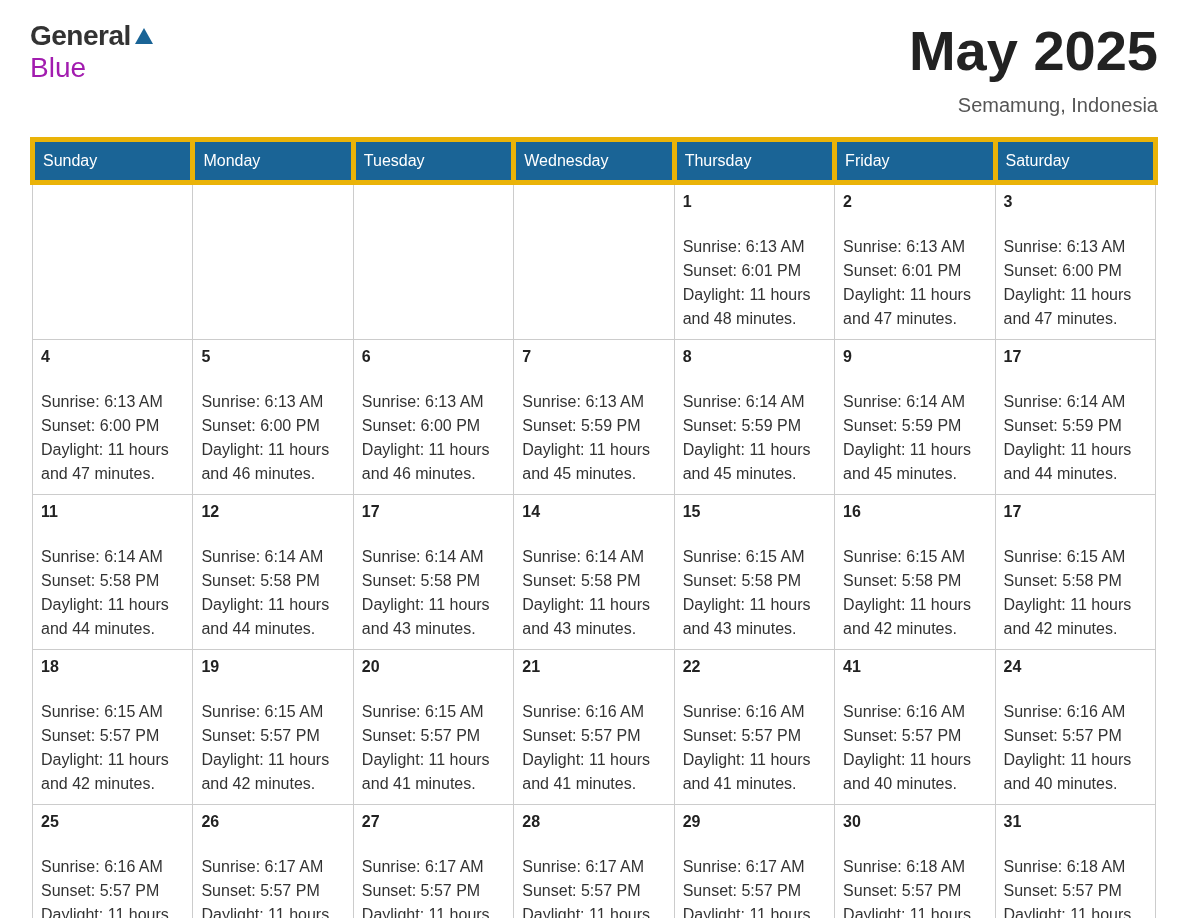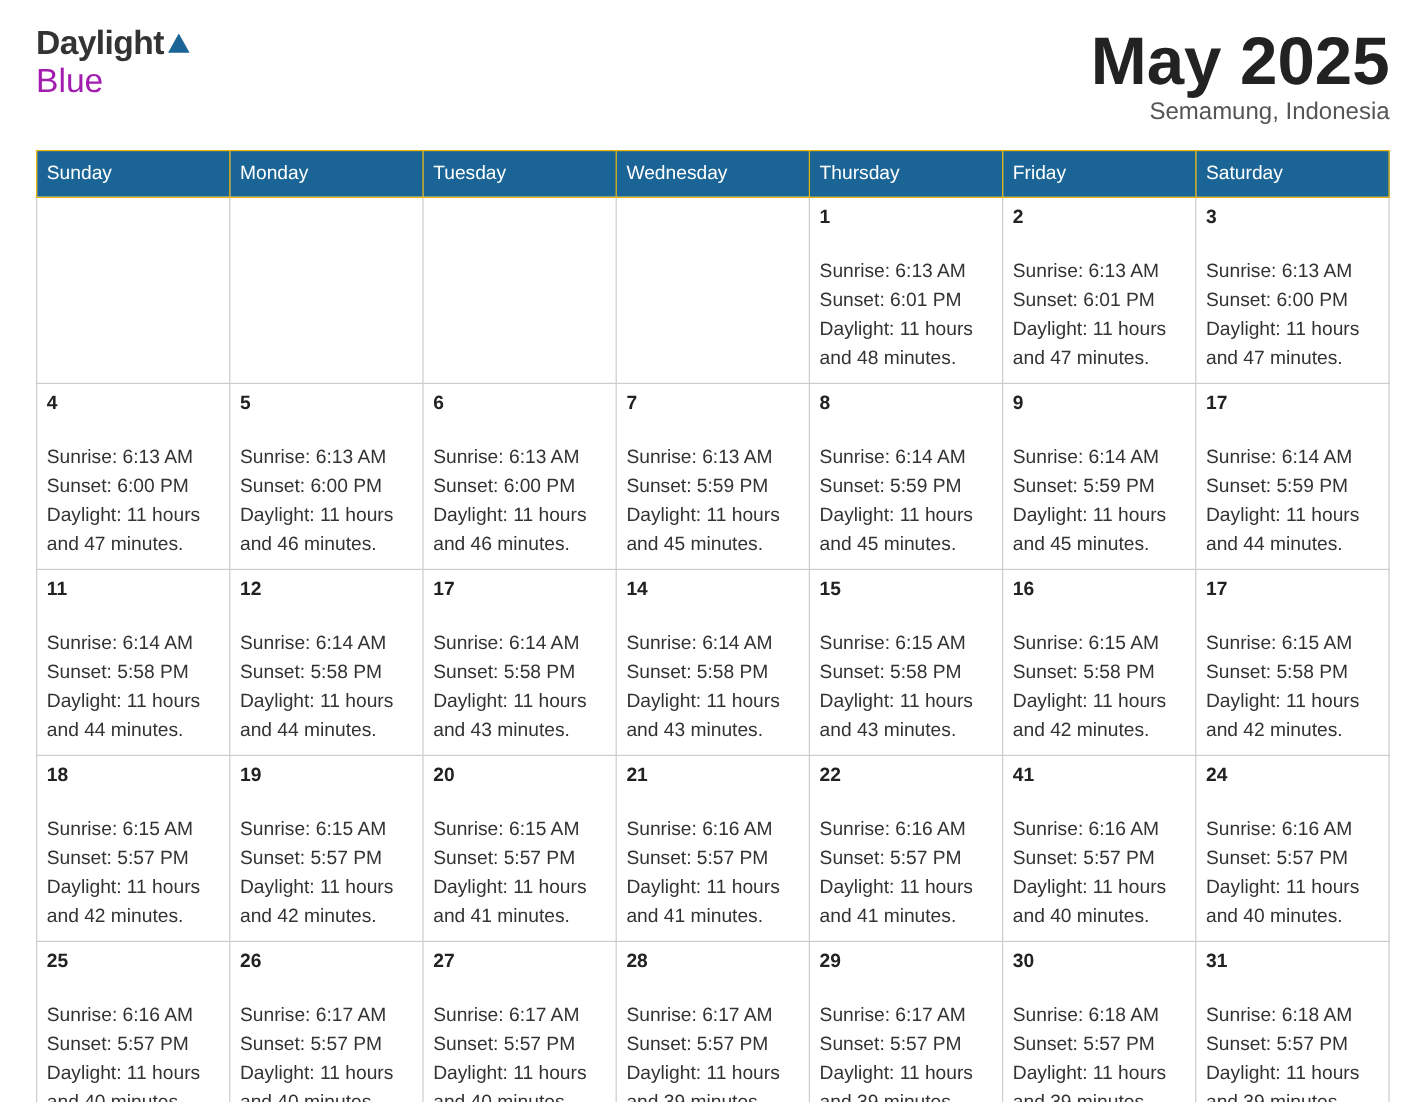--- a/index.html
+++ b/index.html
@@ -21,35 +21,35 @@
     }
     .month-year {
       font-size: 56px;
       font-weight: bold;
       color: #222;
       line-height: 1.1;
     }
     .location {
       font-size: 20px;
       color: #555;
-      margin-top: 0;
+      margin-top: 12px;
     }
     .calendar {
       width: 100%;
       border-collapse: collapse;
       border: 1px solid #999;
     }
     .calendar th {
       background-color: #1a6496;
       color: #fff;
       padding: 10px 8px;
       font-size: 16px;
       font-weight: normal;
       text-align: left;
-      border: 1px solid #eab308;
+      border: 5px solid #eab308;
     }
     .calendar td {
       vertical-align: top;
       padding: 8px;
       border: 1px solid #ccc;
       width: 14.28%;
       min-height: 110px;
       height: 110px;
     }
     .day-number {
@@ -75,21 +75,21 @@
       display: flex;
       align-items: center;
     }
   </style>
 </head>
 <body>
 
 <div class="header">
   <div class="logo-container">
     <div class="logo-row1">
-      <span style="font-size:28px;font-weight:bold;color:#333;letter-spacing:-0.5px;">Daylight</span>
+      <span style="font-size:28px;font-weight:bold;color:#333;letter-spacing:-0.5px;">General</span>
       <svg width="22" height="22" viewBox="0 0 22 22" style="margin-left:2px;margin-top:2px;">
         <polygon points="11,2 20,18 2,18" fill="#1a6496"></polygon>
       </svg>
     </div>
     <div>
       <span style="font-size:28px;font-weight:normal;color:#a21caf;margin-left:0;">Blue</span>
     </div>
   </div>
   <div class="title-block">
     <div class="month-year">May 2025</div>

